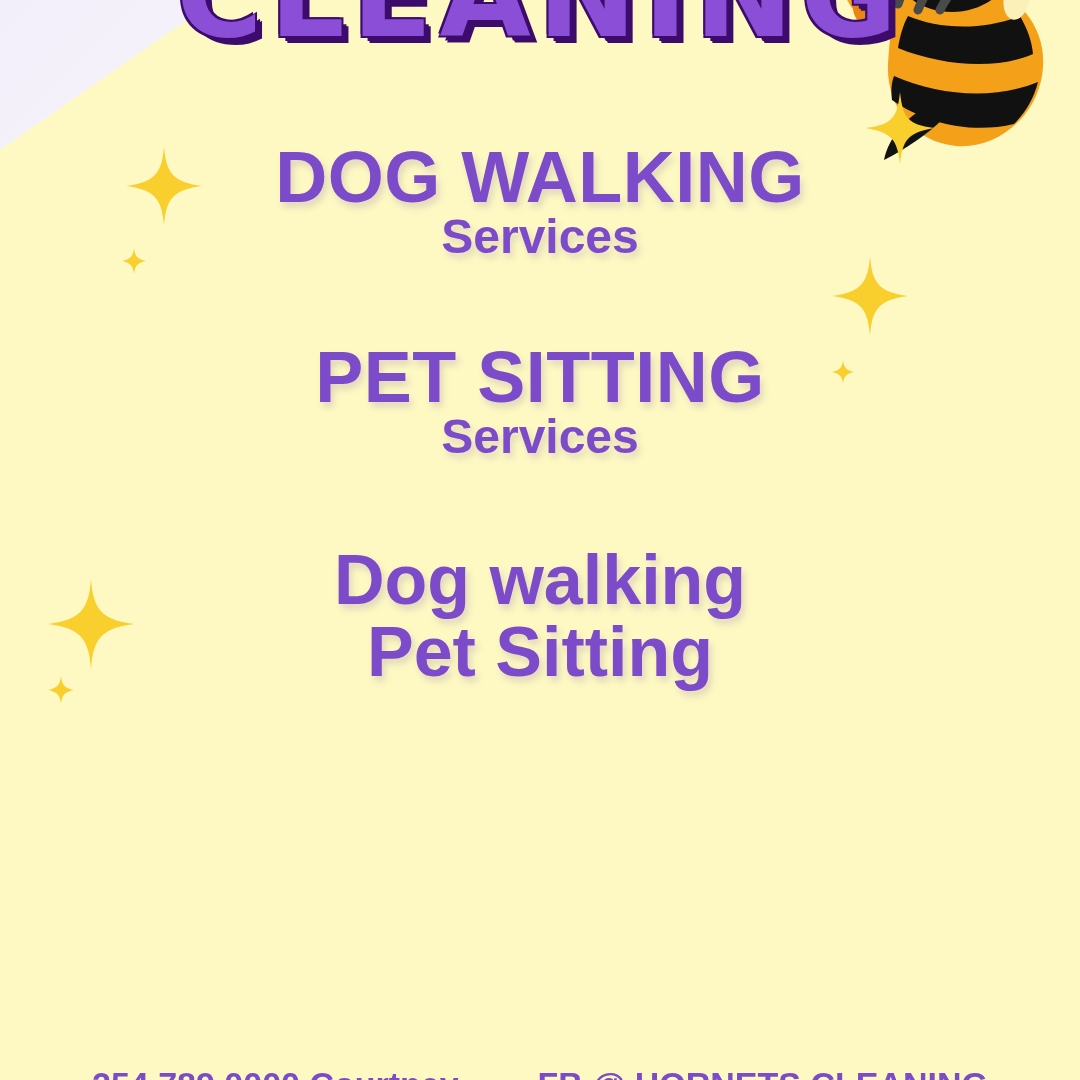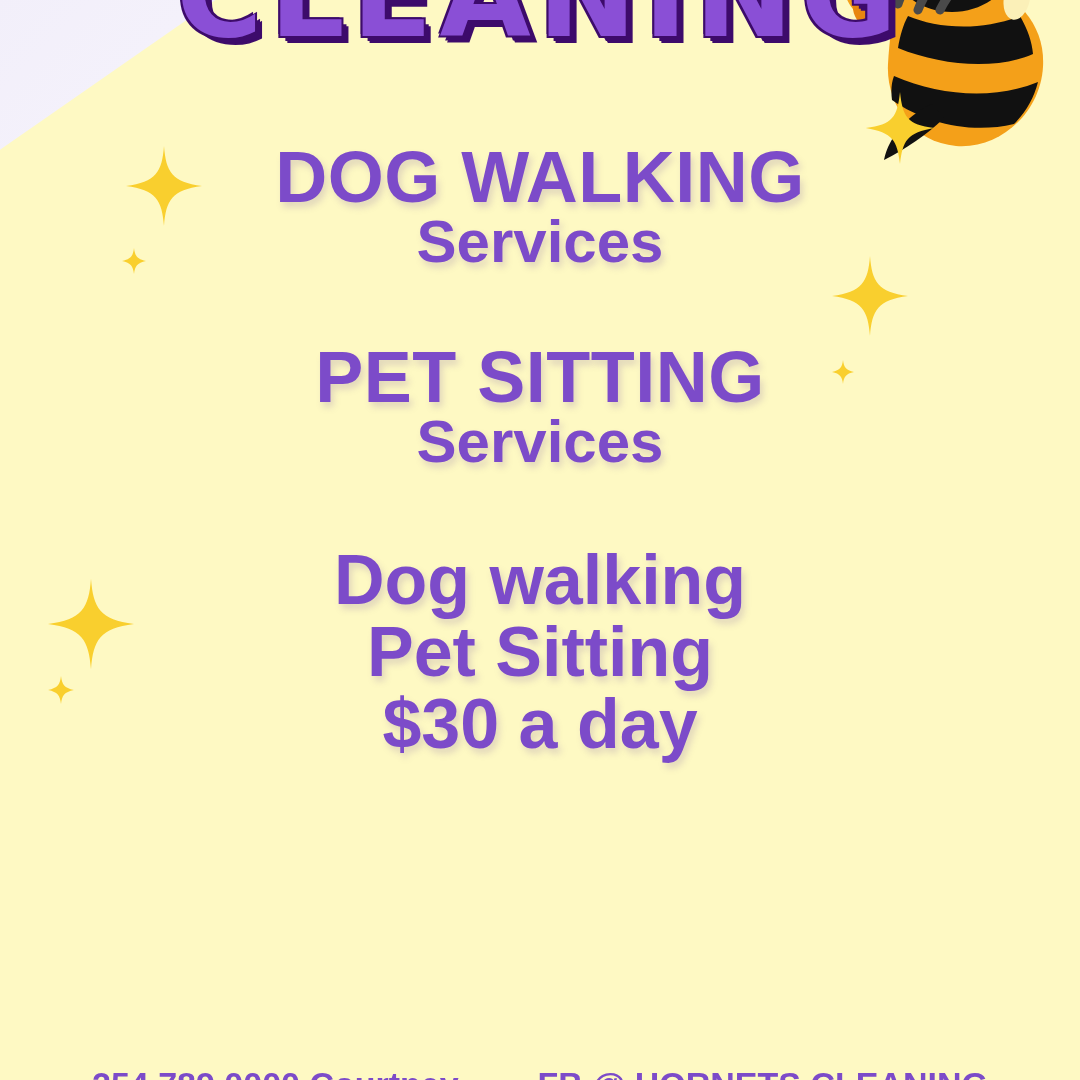--- a/index.html
+++ b/index.html
@@ -79,21 +79,21 @@
     text-align: center;
   }
   .svc-head {
     font-family: "Liberation Sans", sans-serif;
     font-weight: 700;
     color: #7c4bc9;
     line-height: 0.98;
     text-shadow: 3px 5px 7px rgba(120, 90, 160, 0.22);
   }
   .svc-line1 { font-size: 72px; letter-spacing: 0.5px; }
-  .svc-line2 { font-size: 60px; }
+  .svc-line2 { font-size: 48px; }
 
   .prices {
     position: absolute;
     left: 0;
     width: 1080px;
     text-align: center;
     font-family: "Liberation Sans", sans-serif;
     font-weight: 700;
     font-size: 70px;
     line-height: 1.03;
@@ -201,21 +201,20 @@
   </div>
 
   <div class="stack" style="top:342px;">
     <div class="svc-head svc-line1">PET SITTING</div>
     <div class="svc-head svc-line2">Services</div>
   </div>
 
   <div class="prices" style="top:544px;">
     <div>Dog walking</div>
     <div>Pet Sitting</div>
-    <div>$30 a day</div>
   </div>
 
   <div class="footer">
     <span>254 789 0000 Courtney</span>
     <span>FB @ HORNETS CLEANING</span>
   </div>
 
 </div>
 
 </body></html>

